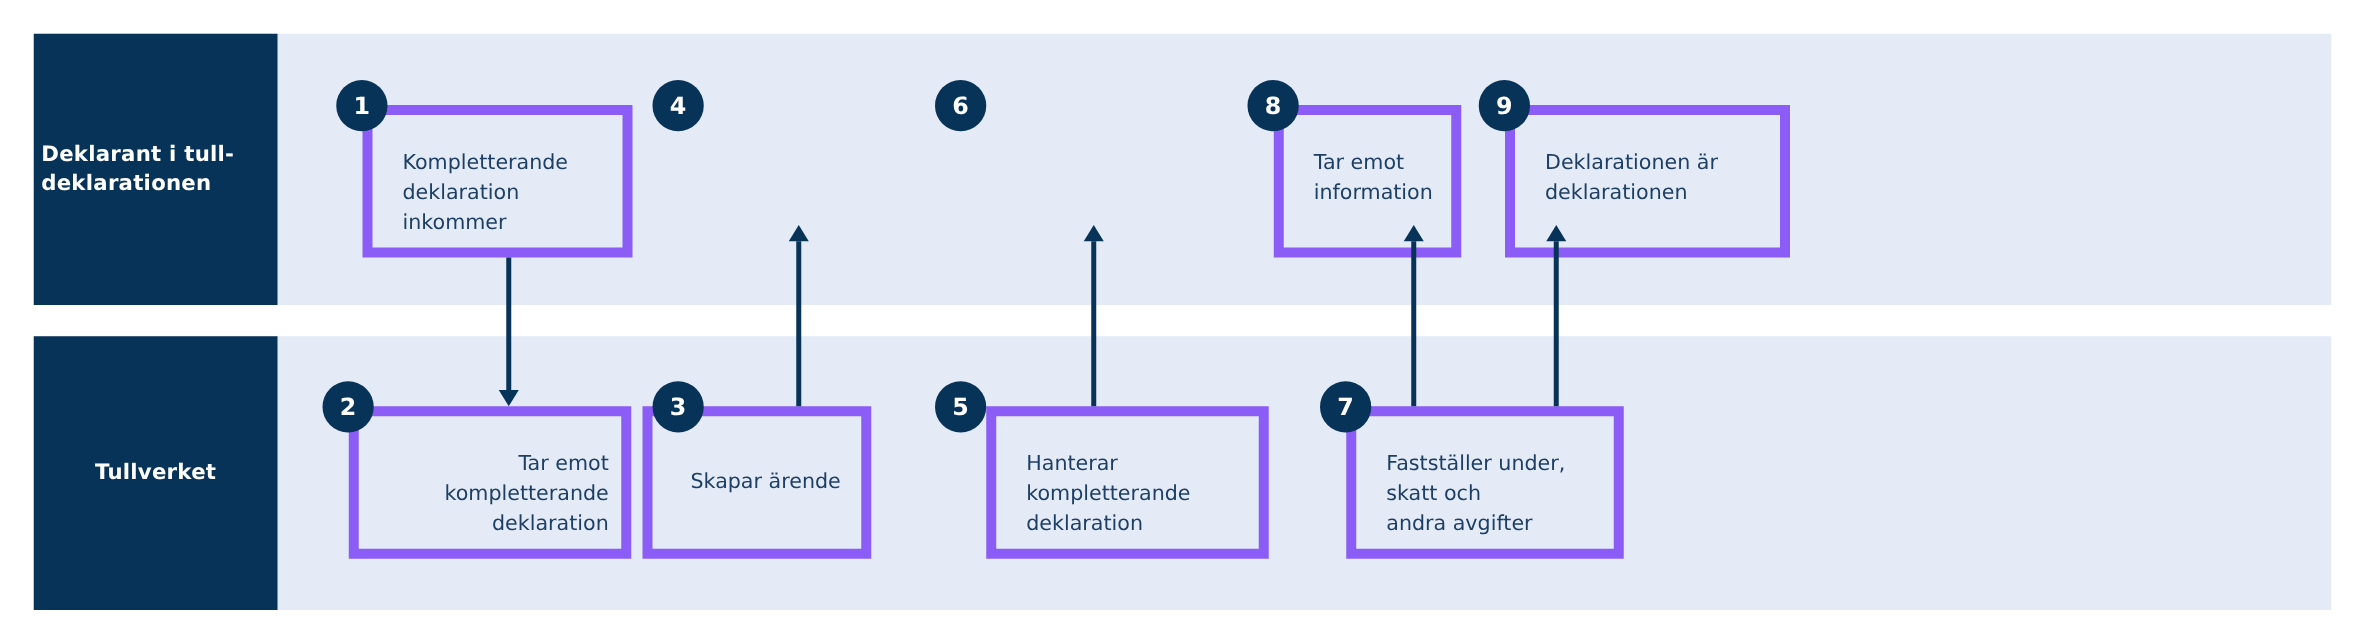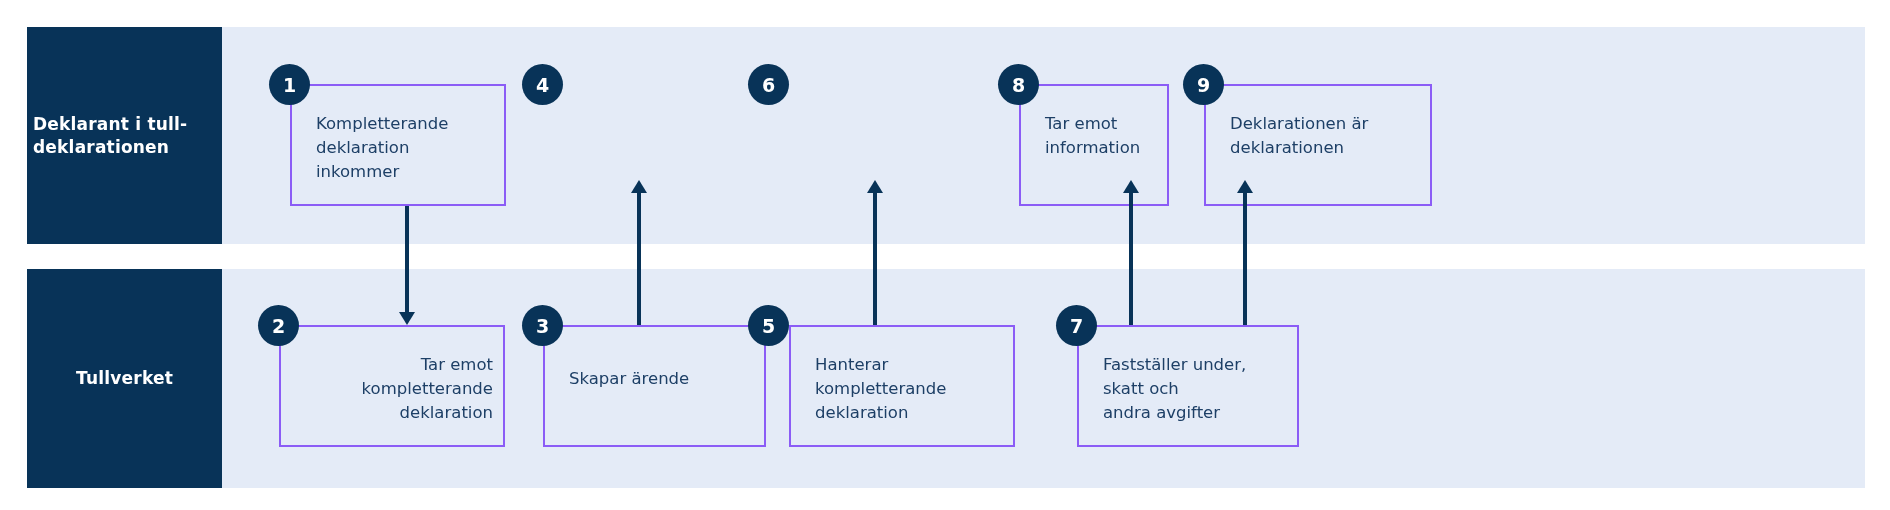--- a/index.html
+++ b/index.html
@@ -42,21 +42,21 @@
     padding: 0 6px;
     box-sizing: border-box;
   }
   #lane-header-0 { top: 27px;  height: 217px; }
   #lane-header-1 { top: 269px; height: 219px; }
 
   
   .step-box {
     position: absolute;
     box-sizing: border-box;
-    border: 2px solid #8b5cf6;
+    border: 8px solid #8b5cf6;
     background: transparent;
   }
   .step-label {
     position: absolute;
     left: 24px;
     top: 26px;
     right: 10px;
     color: #1d3f66;
     font-size: 16.5px;
     line-height: 1.45;
@@ -134,21 +134,21 @@
 deklarationen</span>
   </div>
   <div class="step-badge" style="left:1183px; top:64px;">9</div>
 
   <div class="step-box" style="left:279px; top:325px; width:226px; height:122px;text-align:right;">
     <span class="step-label">Tar emot kompletterande
 deklaration</span>
   </div>
   <div class="step-badge" style="left:258px; top:305px;">2</div>
 
-  <div class="step-box" style="left:543px; top:325px; width:223px; height:122px;">
+  <div class="step-box" style="left:514px; top:325px; width:183px; height:122px;text-align:center;">
     <span class="step-label" style="top:40px;">Skapar ärende</span>
   </div>
   <div class="step-badge" style="left:522px; top:305px;">3</div>
 
   <div class="step-box" style="left:789px; top:325px; width:226px; height:122px;">
     <span class="step-label">Hanterar kompletterande
 deklaration</span>
   </div>
   <div class="step-badge" style="left:748px; top:305px;">5</div>
 

